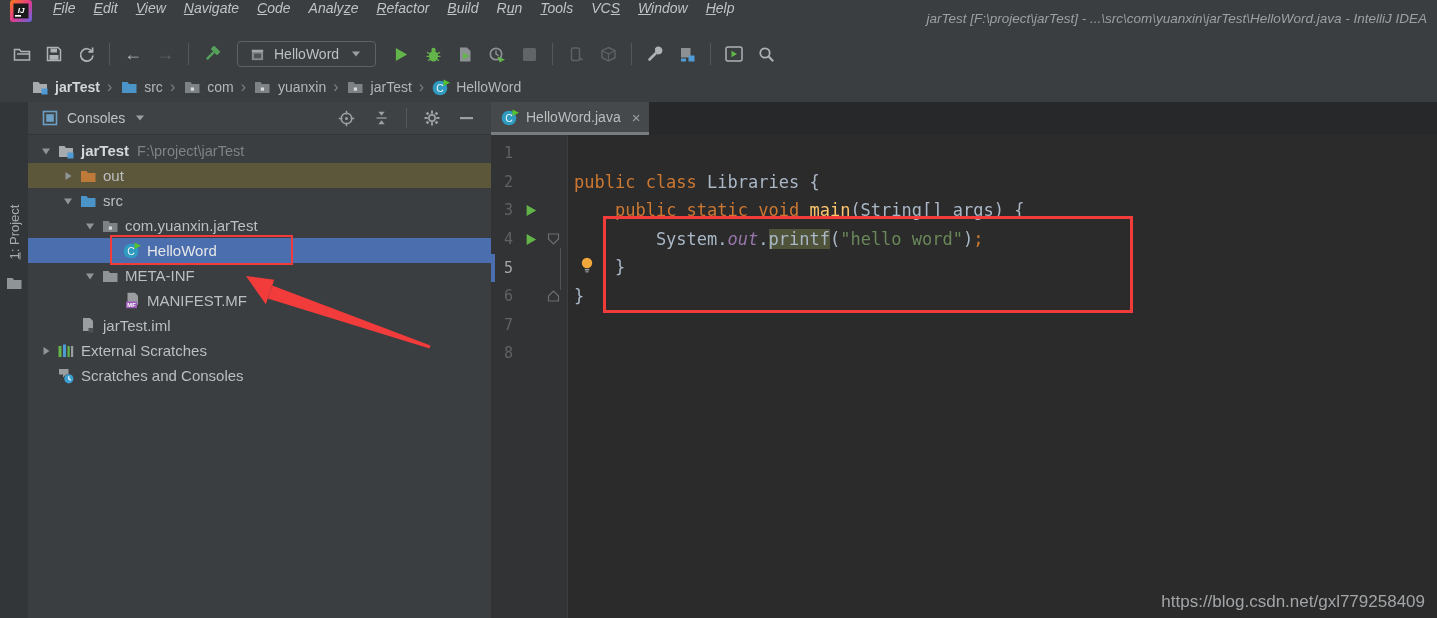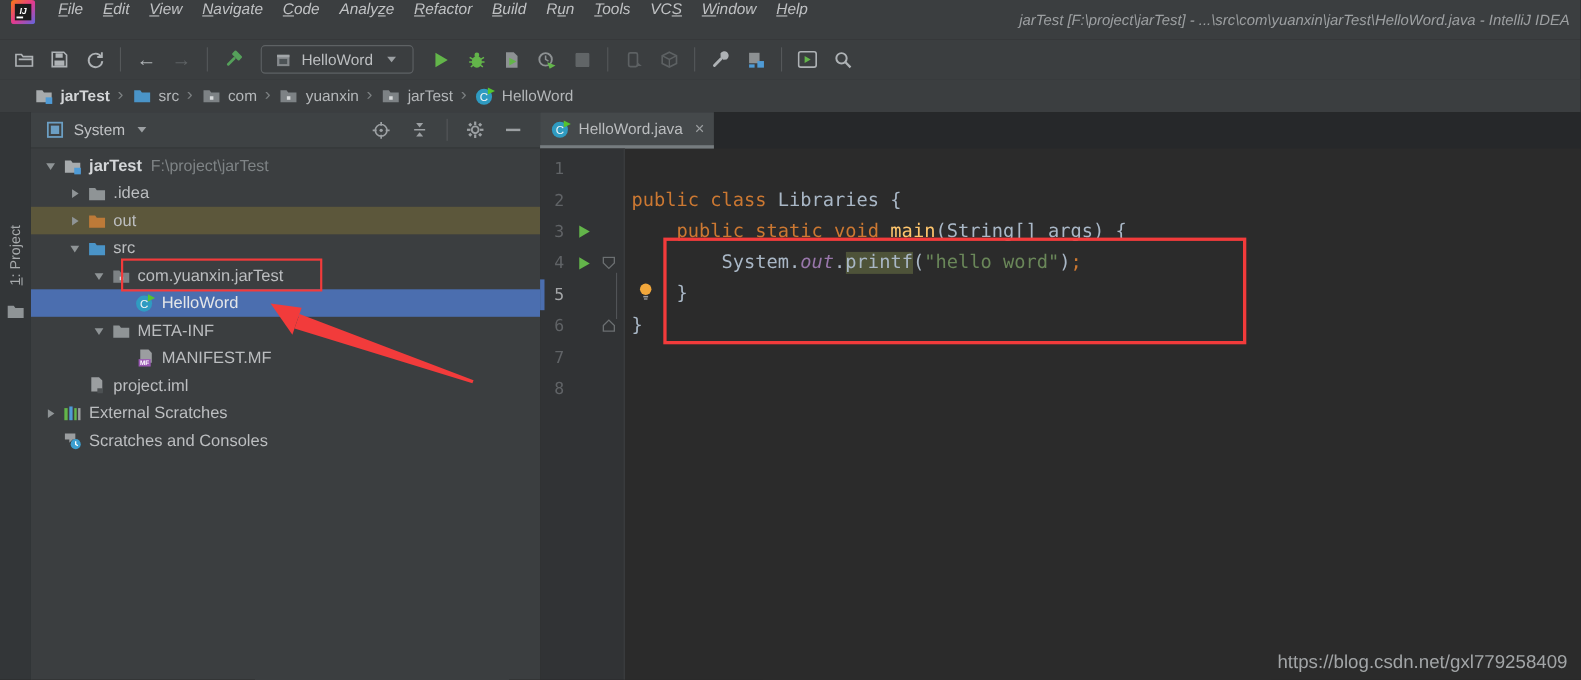--- a/index.html
+++ b/index.html
@@ -319,21 +319,21 @@
 </div>
 
 <div class="panel">
   <div class="panel-header">
     <span class="icon">
         <svg width="16" height="16" viewBox="0 0 16 16">
           <rect x="1.5" y="1.5" width="13" height="13" fill="none" stroke="#6c9fc4" stroke-width="1.6"></rect>
           <rect x="4.2" y="4.2" width="7.6" height="7.6" fill="#6c9fc4"></rect>
         </svg>
       </span>
-    <span class="panel-title">System</span>
+    <span class="panel-title">Consoles</span>
     <span class="icon">
         <svg width="10" height="8" viewBox="0 0 10 8">
           <path d="M1 1.5 h8 L5 6.5 z" fill="#9ca0a3"></path>
         </svg>
       </span>
     <div class="panel-actions" id="panel-actions">
         <span class="icon">
           <svg width="17" height="17" viewBox="0 0 17 17">
             <circle cx="8.5" cy="8.5" r="5.3" fill="none" stroke="#9ca0a3" stroke-width="1.5"></circle>
             <path d="M8.5 0.8 v3.6 M8.5 12.6 v3.6 M0.8 8.5 h3.6 M12.6 8.5 h3.6" stroke="#9ca0a3" stroke-width="1.5"></path>
@@ -379,34 +379,20 @@
         </span>
     <span class="icon">
           <svg width="17" height="16" viewBox="0 0 17 16">
             <path d="M1 3 h5.5 l1.5 2 H15 v9 H1 z" fill="#a7abad"></path>
             <rect x="9.5" y="9.5" width="6" height="6" fill="#4f9bd6"></rect>
           </svg>
         </span>
     <span class="tlabel bold">jarTest</span>
     <span class="tpath">F:\project\jarTest</span>
   </div>
-      <div class="tree-row" style="padding-left:30px">
-    <span class="chev">
-          <svg width="10" height="10" viewBox="0 0 10 10">
-            <path d="M2.5 1 L8.5 5 L2.5 9 z" fill="#8f9496"></path>
-          </svg>
-        </span>
-    <span class="icon">
-          <svg width="17" height="16" viewBox="0 0 17 16">
-            <path d="M1 3 h5.5 l1.5 2 H15.5 v9 H1 z" fill="#8f9496"></path>
-          </svg>
-        </span>
-    <span class="tlabel">.idea</span>
-
-  </div>
       <div class="tree-row hover" style="padding-left:30px">
     <span class="chev">
           <svg width="10" height="10" viewBox="0 0 10 10">
             <path d="M2.5 1 L8.5 5 L2.5 9 z" fill="#8f9496"></path>
           </svg>
         </span>
     <span class="icon">
           <svg width="17" height="16" viewBox="0 0 17 16">
             <path d="M1 3 h5.5 l1.5 2 H15.5 v9 H1 z" fill="#bd7a38"></path>
           </svg>
@@ -482,21 +468,21 @@
 
   </div>
       <div class="tree-row" style="padding-left:30px">
     <span class="chev"></span>
     <span class="icon">
           <svg width="16" height="17" viewBox="0 0 16 17">
             <path d="M3 1 h7 l3 3 v10 H3 z" fill="#9b9ea0"></path>
             <rect x="8.5" y="11" width="5" height="4.5" fill="#4d5153"></rect>
           </svg>
         </span>
-    <span class="tlabel">project.iml</span>
+    <span class="tlabel">jarTest.iml</span>
 
   </div>
       <div class="tree-row" style="padding-left:8px">
     <span class="chev">
           <svg width="10" height="10" viewBox="0 0 10 10">
             <path d="M2.5 1 L8.5 5 L2.5 9 z" fill="#8f9496"></path>
           </svg>
         </span>
     <span class="icon">
           <svg width="18" height="16" viewBox="0 0 18 16">

